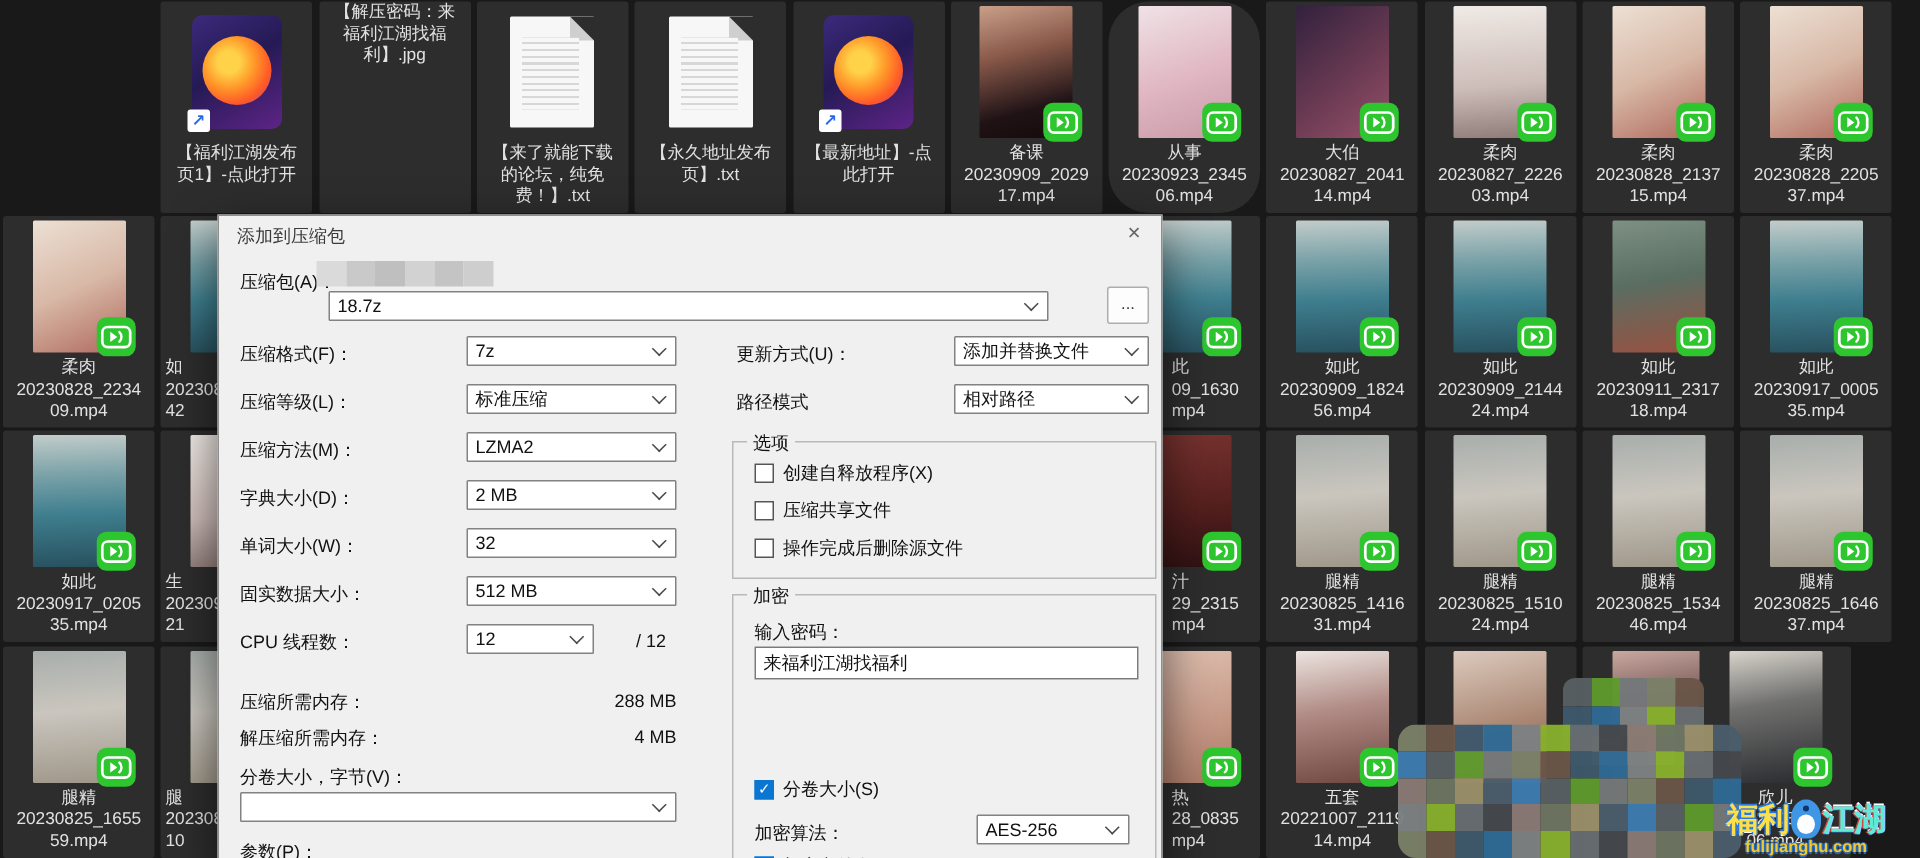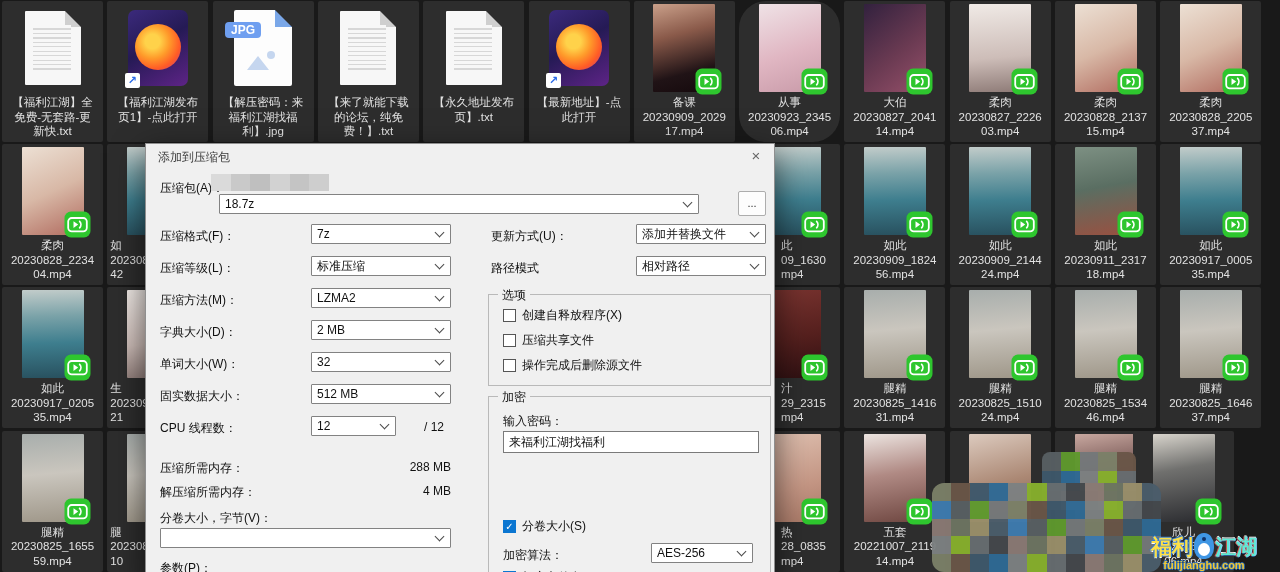--- a/index.html
+++ b/index.html
@@ -109,58 +109,34 @@
      display:flex; align-items:center; justify-content:center; font-size:10px; color:#fff; }
   .cb .box.on { background:#0b76d1; border-color:#0b76d1; }
 
   .txtinput { position:absolute; height:22px; background:#fff; border:1px solid #7a7a7a;
      padding:0 5px; font-size:12px; line-height:20px; white-space:nowrap; overflow:hidden; }
 </style>
 </head>
 <body>
 
 <div id="grid">
-    <div class="tile" style="left: 2px; top: 1px;">
-    <div class="thumb-wrap">
-      <div class="variant icon-txt">
-        <div class="doc-lines"></div>
-      </div>
-
-    </div>
-    <div class="name">
-        <div>【福利江湖】全</div>
-        <div>免费-无套路-更</div>
-        <div>新快.txt</div>
-      </div>
-  </div>
     <div class="tile" style="left: 107.3px; top: 1px;">
     <div class="thumb-wrap">
 
       <div class="variant icon-ff">
         <span class="lnk-badge">↗</span>
       </div>
 
     </div>
     <div class="name">
         <div>【福利江湖发布</div>
         <div>页1】-点此打开</div>
       </div>
   </div>
     <div class="tile" style="left: 212.6px; top: 1px;">
-    <div class="thumb-wrap">
-
-      <div class="variant icon-jpg">
-        <span class="jpg-badge">JPG</span>
-        <span class="img-glyph">
-            <span class="sun"></span>
-            <span class="mtn"></span>
-          </span>
-      </div>
-
-    </div>
     <div class="name">
         <div>【解压密码：来</div>
         <div>福利江湖找福</div>
         <div>利】.jpg</div>
       </div>
   </div>
     <div class="tile" style="left: 317.9px; top: 1px;">
     <div class="thumb-wrap">
       <div class="variant icon-txt">
         <div class="doc-lines"></div>
@@ -314,21 +290,21 @@
           <rect x="0.5" y="0.5" width="26" height="26" rx="6.5" fill="#2ec62e"></rect>
           <rect x="4.2" y="7" width="18.6" height="13.4" rx="3.6" fill="none" stroke="#fff" stroke-width="1.8"></rect>
           <path d="M9.5 10.2 L9.5 17 L14.2 13.6 Z" fill="#fff"></path>
           <path d="M15.6 10.4 a4.4 4.4 0 0 1 0 6.4" fill="none" stroke="#fff" stroke-width="1.6" stroke-linecap="round"></path>
         </svg>
       </div>
     </div>
     <div class="name">
         <div>柔肉</div>
         <div>20230828_2234</div>
-        <div>04.mp4</div>
+        <div>09.mp4</div>
       </div>
   </div>
     <div class="tile partial-left" style="left: 107.3px; top: 144.2px;">
     <div class="thumb-wrap">
 
       <div class="variant vthumb th-teal">
         <svg class="live-badge" viewBox="0 0 27 27">
           <rect x="0.5" y="0.5" width="26" height="26" rx="6.5" fill="#2ec62e"></rect>
           <rect x="4.2" y="7" width="18.6" height="13.4" rx="3.6" fill="none" stroke="#fff" stroke-width="1.8"></rect>
           <path d="M9.5 10.2 L9.5 17 L14.2 13.6 Z" fill="#fff"></path>

